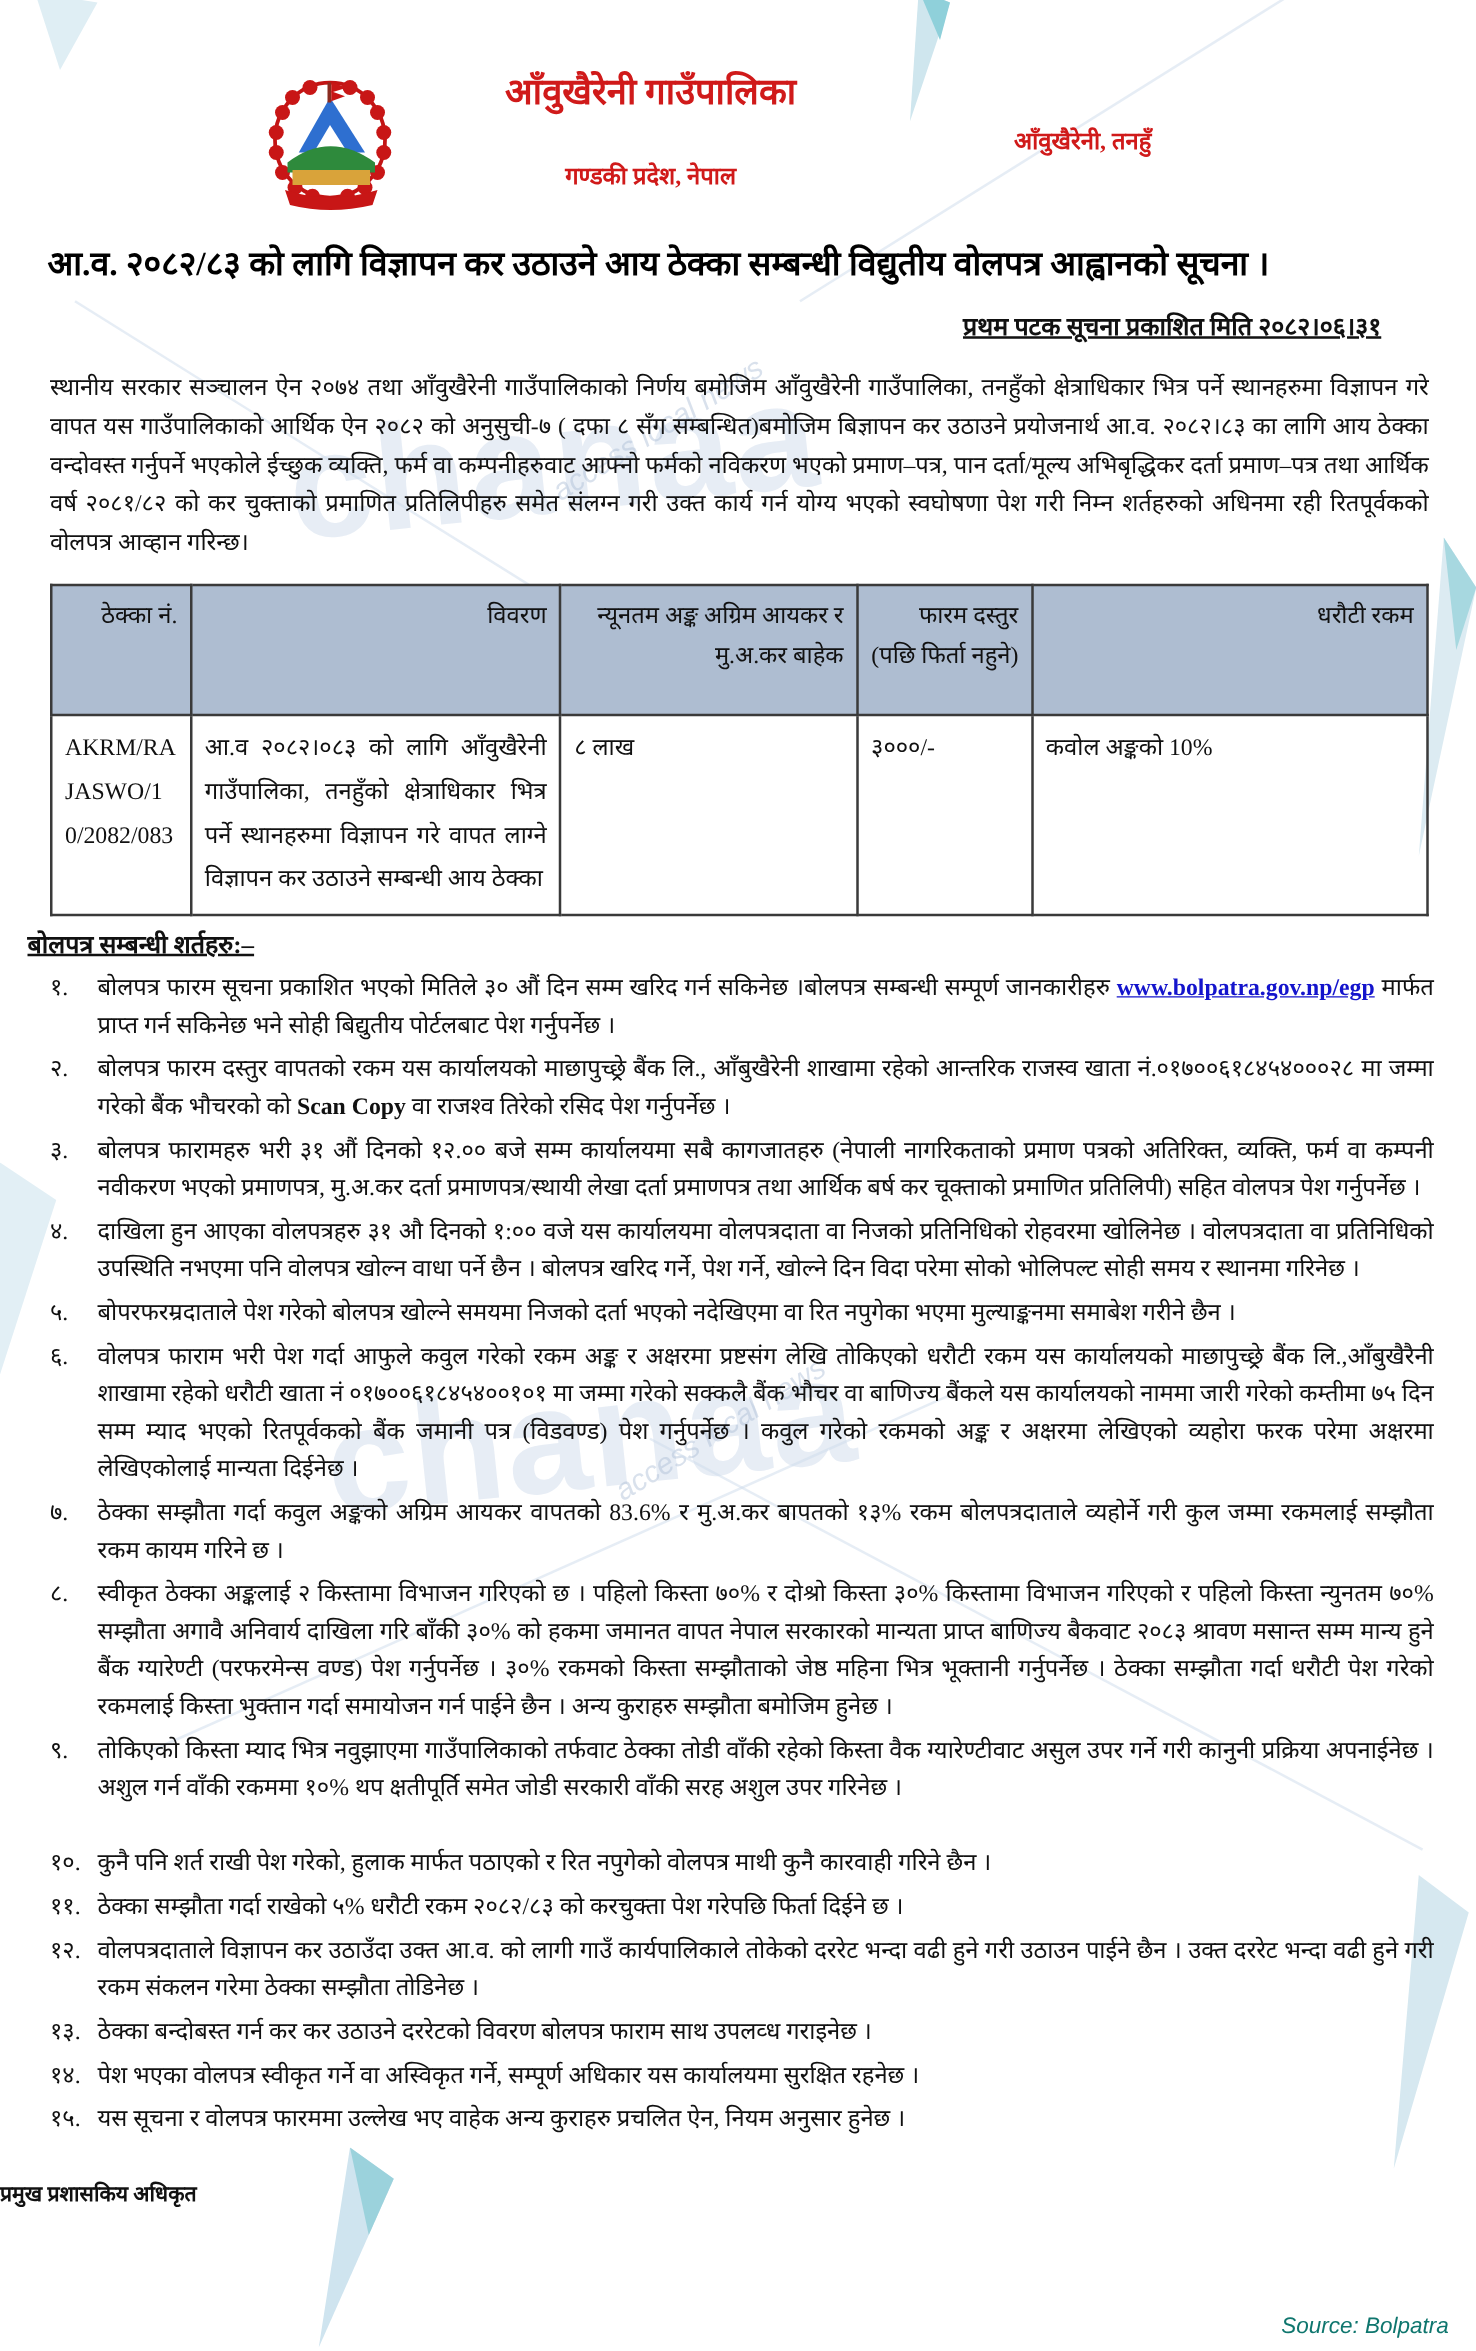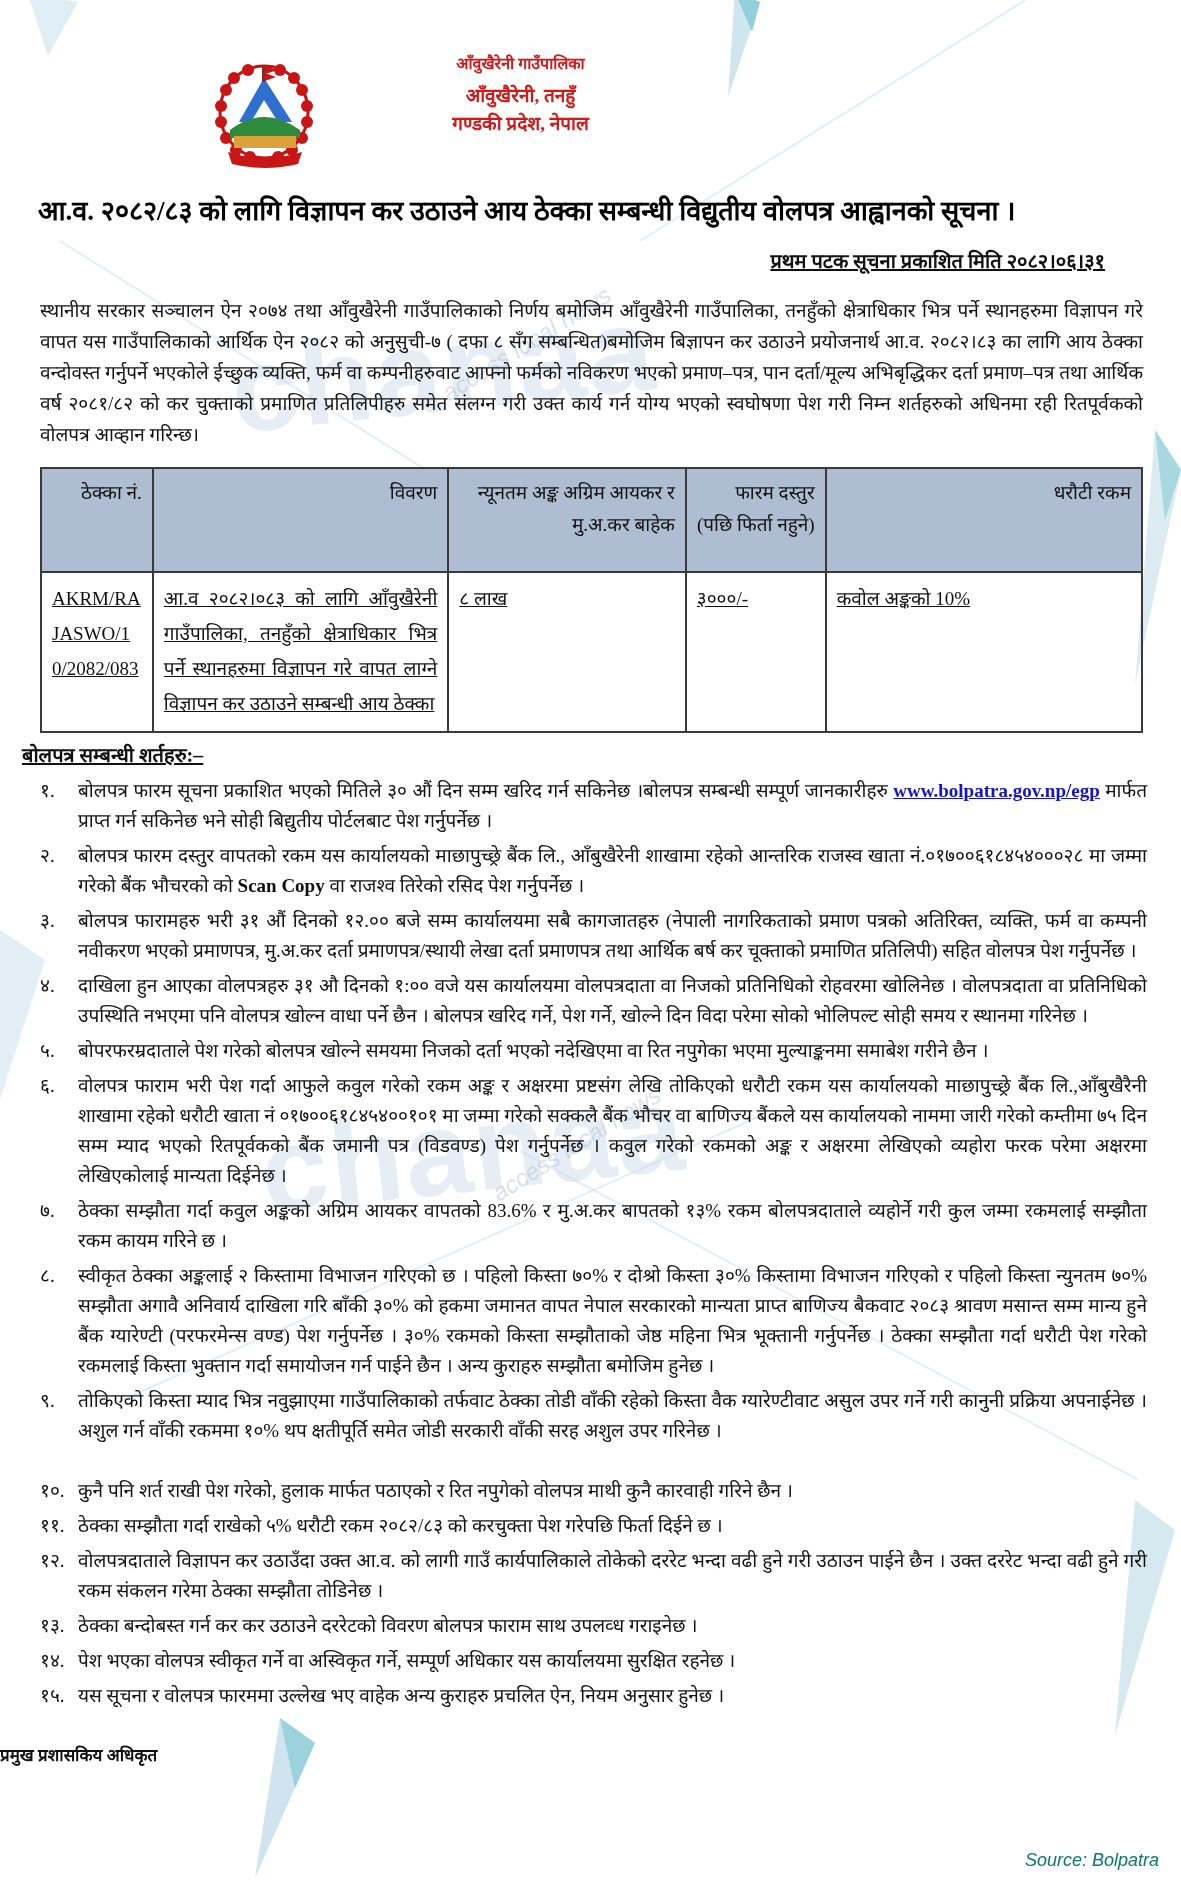--- a/index.html
+++ b/index.html
@@ -30,23 +30,23 @@
   .wm-line {
     position:absolute; background:rgba(205,220,235,0.5); height:2px;
     transform-origin:left center;
   }
   .feather { position:absolute; }
 
   
   .header-wrap { position:relative; padding-top:52px; height:168px; }
   .emblem { position:absolute; left:204px; top:60px; width:120px; height:108px; }
   .header-text { text-align:center; margin-left:120px; margin-right:260px; }
-  .h-muni { color:#d01a1a; font-size:16px; font-weight:bold; }
+  .h-muni { color:#d01a1a; font-size:29px; font-weight:bold; }
   .h-office { color:#cf0f0f; font-size:34px; font-weight:bold; margin-top:4px; }
-  .h-addr { color:#d01a1a; font-size:19px; font-weight:bold; margin-top:8px; }
+  .h-addr { color:#d01a1a; font-size:19px; font-weight:bold; margin-top:8px;text-align:right; }
   .h-prov { color:#d01a1a; font-size:19px; font-weight:bold; margin-top:2px; }
 
   
   .title {
     margin:22px 38px 0 38px;
     font-size:27px; font-weight:bold; line-height:1.6; color:#000;
   }
   .date-line {
     margin:14px 76px 0 38px;
     text-align:right; font-size:20px; font-weight:bold;
@@ -69,21 +69,21 @@
     vertical-align:top;
     padding:8px 10px;
   }
   .notice-table th {
     background:#aebdd1;
     font-weight:normal;
     text-align:right;
     height:104px;
     line-height:1.7;
   }
-  .notice-table td { height:160px; line-height:1.85;text-decoration:underline; }
+  .notice-table td { height:160px; line-height:1.85; }
   .col-no { width:112px; }
   .col-desc { width:296px; }
   .col-min { width:238px; }
   .col-fee { width:140px; }
   .col-dep { width:317px; }
   .cell-contract { word-break:break-all; line-height:2.1; }
   .cell-desc { text-align:justify; }
   .cell-min, .cell-fee { padding-left:28px; }
 
   

